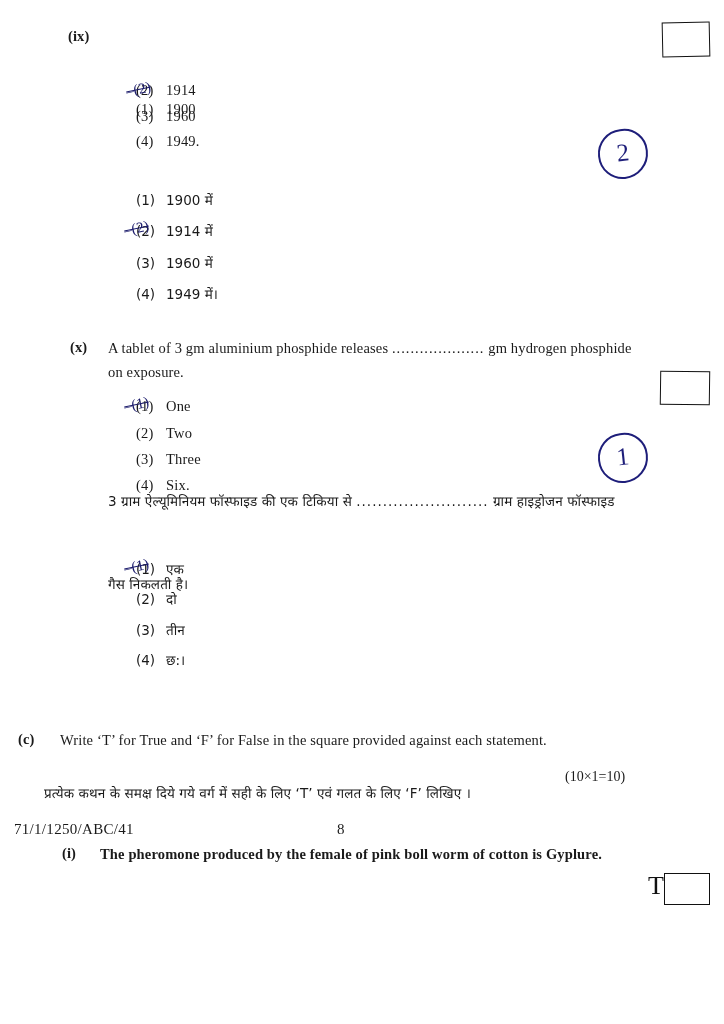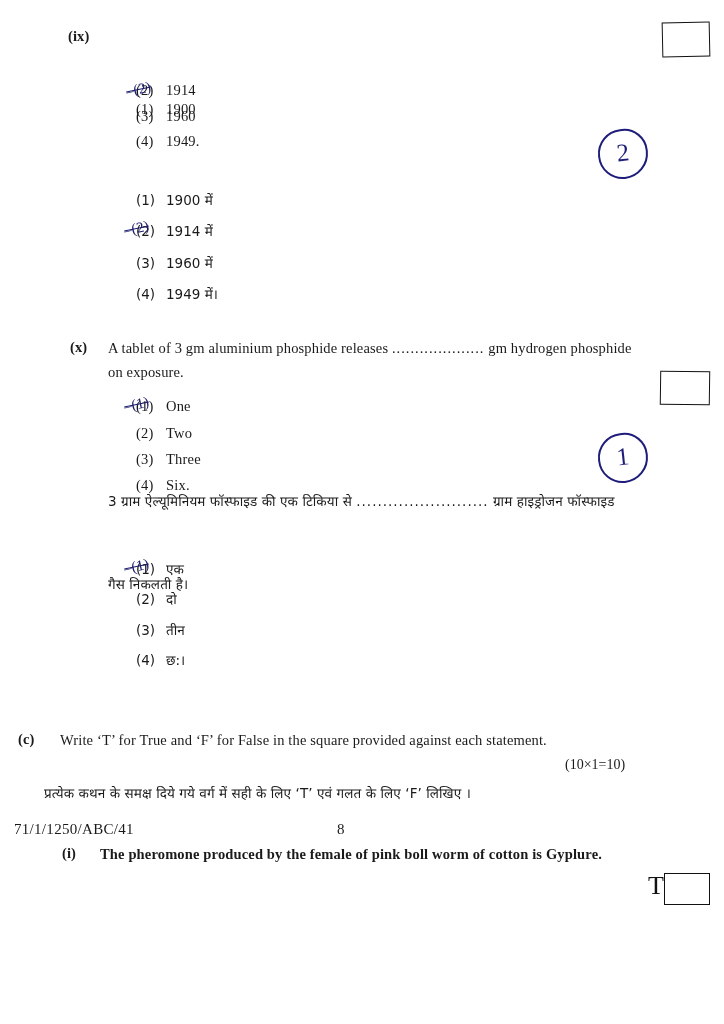--- a/index.html
+++ b/index.html
@@ -105,20 +105,21 @@
     font-family: "Liberation Serif", serif;
     font-size: 26px;
     line-height: 1;
   }
 
   
   .marks {
     position: absolute;
     font-family: "Liberation Serif", serif;
     font-size: 14px;
+    margin-top: 12px;
   }
 
   
   .footer-code {
     position: absolute;
     left: 14px;
     bottom: 22px;
     font-family: "Liberation Serif", serif;
     font-size: 15px;
     letter-spacing: 0.3px;

